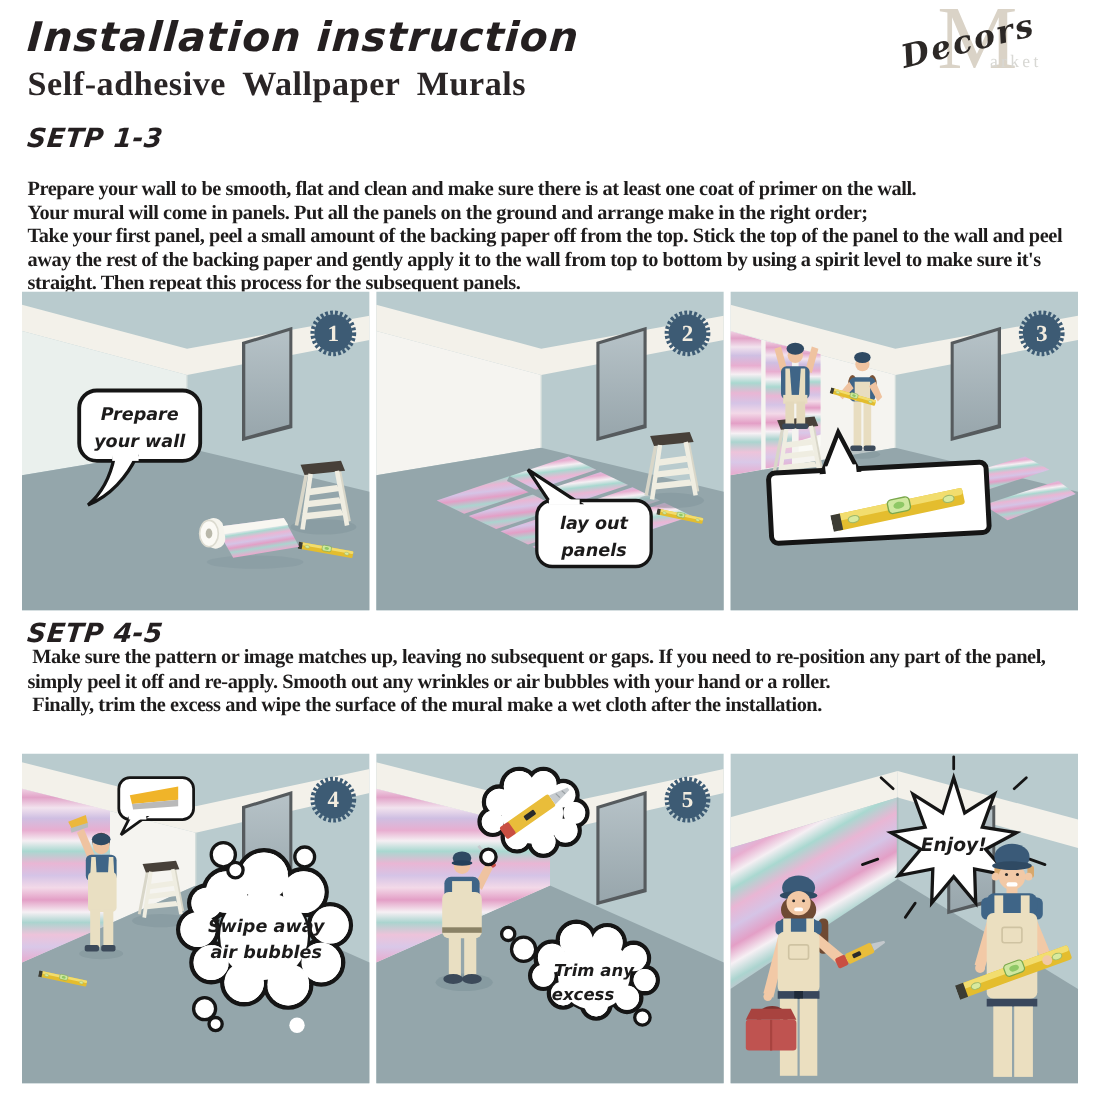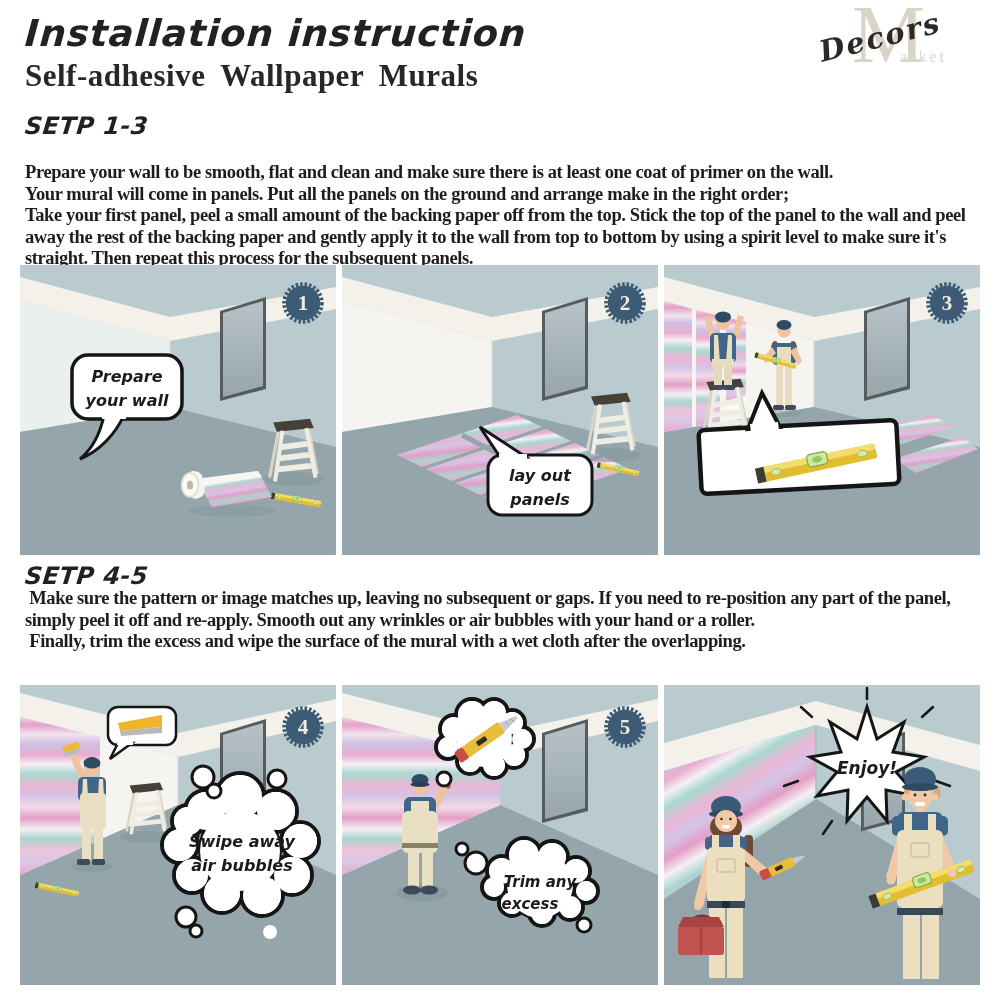--- a/index.html
+++ b/index.html
@@ -141,21 +141,21 @@
   <h3 class="step-head" id="h1">SETP 1-3</h3>
   <div class="step-body" id="b1">
     <p>Prepare your wall to be smooth, flat and clean and make sure there is at least one coat of primer on the wall.</p>
     <p>Your mural will come in panels. Put all the panels on the ground and arrange make in the right order;</p>
     <p>Take your first panel, peel a small amount of the backing paper off from the top. Stick the top of the panel to the wall and peel away the rest of the backing paper and gently apply it to the wall from top to bottom by using a spirit level to make sure it's straight. Then repeat this process for the subsequent panels.</p>
   </div>
 
   <h3 class="step-head" id="h2">SETP 4-5</h3>
   <div class="step-body" id="b2">
     <p> Make sure the pattern or image matches up, leaving no subsequent or gaps. If you need to re-position any part of the panel, simply peel it off and re-apply. Smooth out any wrinkles or air bubbles with your hand or a roller.</p>
-    <p> Finally, trim the excess and wipe the surface of the mural with a wet cloth after the overlapping.</p>
+    <p> Finally, trim the excess and wipe the surface of the mural make a wet cloth after the installation.</p>
   </div>
 
   <div class="row row1">
 
     <figure class="panel">
       <svg viewBox="0 0 316 290">
         <g>
           <rect width="316" height="290" fill="#b9cbce"></rect>
           <polygon points="0,12 150,52 316,22 316,44 150,76 0,36" fill="#f3f1ea"></polygon>
           <polygon points="0,36 150,76 150,142 0,167" fill="#eaf0ed"></polygon>

